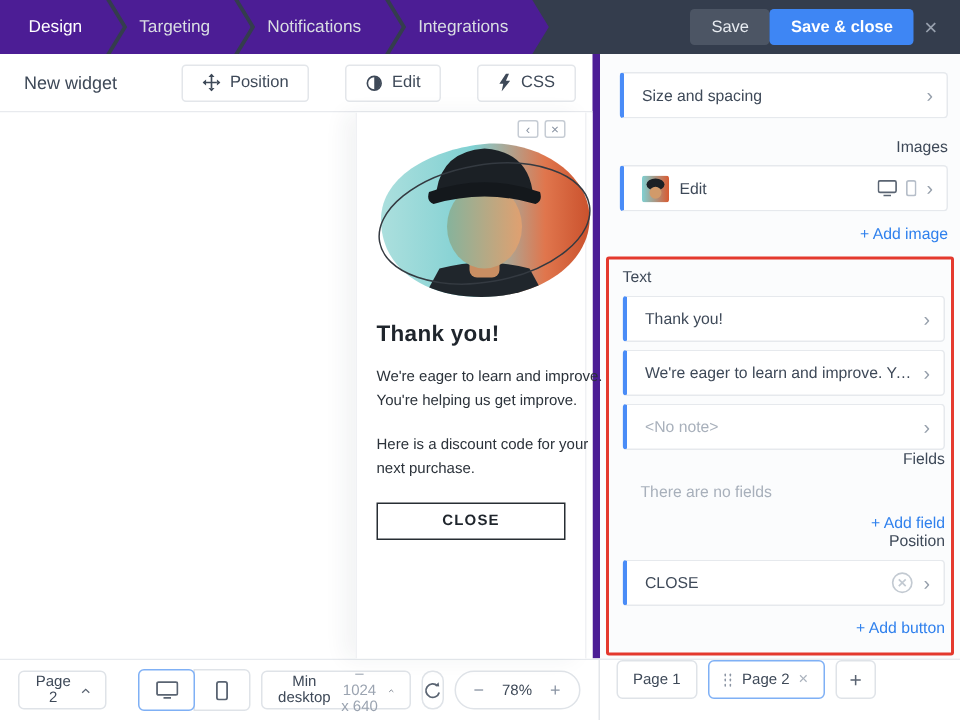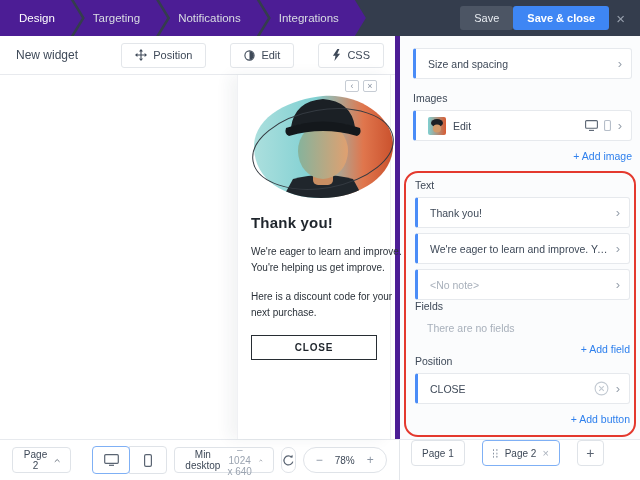--- a/index.html
+++ b/index.html
@@ -44,30 +44,30 @@
   .pad { margin-left:9px; margin-right:4px; }
   .section-label { font-size:10.5px; color:#3e4958; margin-bottom:6px; }
   .prow { height:31px; background:#fff; border:1px solid #e6e9ed; border-left:3px solid var(--row-accent-blue,#4a8cf7); border-radius:3px;
           display:flex; align-items:center; gap:7px; padding:0 9px 0 12px; font-size:10.5px; color:#3e4958; cursor:pointer; }
   .prow + .prow { margin-top:5px; }
   .prow .grow { flex:1; min-width:0; overflow:hidden; text-overflow:ellipsis; white-space:nowrap; }
   .prow .muted, .muted { color:#a8b0bb; }
   .chev { color:#97a0ac; font-size:13px; line-height:1; flex:0 0 auto; }
   .link-row { text-align:right; font-size:10.5px; color:var(--link-blue,#2f80ed); margin-top:9px; cursor:pointer; }
   .empty-text { font-size:10.5px; color:#a8b0bb; padding-left:12px; margin-top:10px; }
-  .red-box { border:2px solid var(--highlight-red,#e4392e); border-radius:14px; margin-top:9px; padding:6px 4px 10px 9px; }
+  .red-box { border:2px solid var(--highlight-red,#e4392e); border-radius:2px; margin-top:9px; padding:6px 4px 10px 9px; }
   .red-box .section-label { margin-top:0; }
-  .gap-lg { margin-top:13px; }
+  .gap-lg { margin-top:13px;text-align:right; }
   .thumb { width:18px; height:18px; border-radius:2px; overflow:hidden; flex:0 0 auto; }
   .dev-icons { display:flex; align-items:center; gap:6px; flex:0 0 auto; }
 
   
   .bottombar { flex:0 0 35px; border-top:1px solid #e7eaee; display:flex; background:#fff; }
   .bottom-left { width:400px; flex:0 0 400px; border-right:1px solid #e3e6ea; display:flex; align-items:center; gap:7px; padding:0 16px 0 12px; }
-  .bottom-right { flex:1; display:flex; align-items:center; gap:17px; padding:0 8px 14px 11px; }
+  .bottom-right { flex:1; display:flex; align-items:center; gap:7px; padding:0 8px 14px 11px; }
   .bbtn { height:26px; border:1px solid #dfe3e8; border-radius:4px; background:#fff; display:flex; align-items:center; gap:6px; padding:0 10px; font-size:10px; color:#3e4958; font-family:inherit; }
   .device-group { display:flex; margin-left:14px; }
   .device-btn { width:38px; height:28px; border:1px solid #dfe3e8; background:#fff; display:flex; align-items:center; justify-content:center; padding:0; }
   .device-btn.first { border-radius:4px 0 0 4px; }
   .device-btn.last { border-radius:0 4px 4px 0; margin-left:-1px; }
   .device-btn.active { border:1px solid #7fb0f5; border-radius:4px; z-index:1; }
   .size-muted { color:#9aa3b0; }
   .refresh-btn { width:27px; height:26px; border:1px solid #dfe3e8; border-radius:7px; background:#fff; display:flex; align-items:center; justify-content:center; padding:0; }
   .zoom-pill { margin-left:auto; height:26px; border:1px solid #dfe3e8; border-radius:13px; display:flex; align-items:center; gap:10px; padding:0 10px; font-size:10px; color:#3e4958; background:#fff; }
   .zbtn { border:none; background:none; color:#8a94a3; font-size:12px; padding:0 2px; font-family:inherit; cursor:pointer; }

